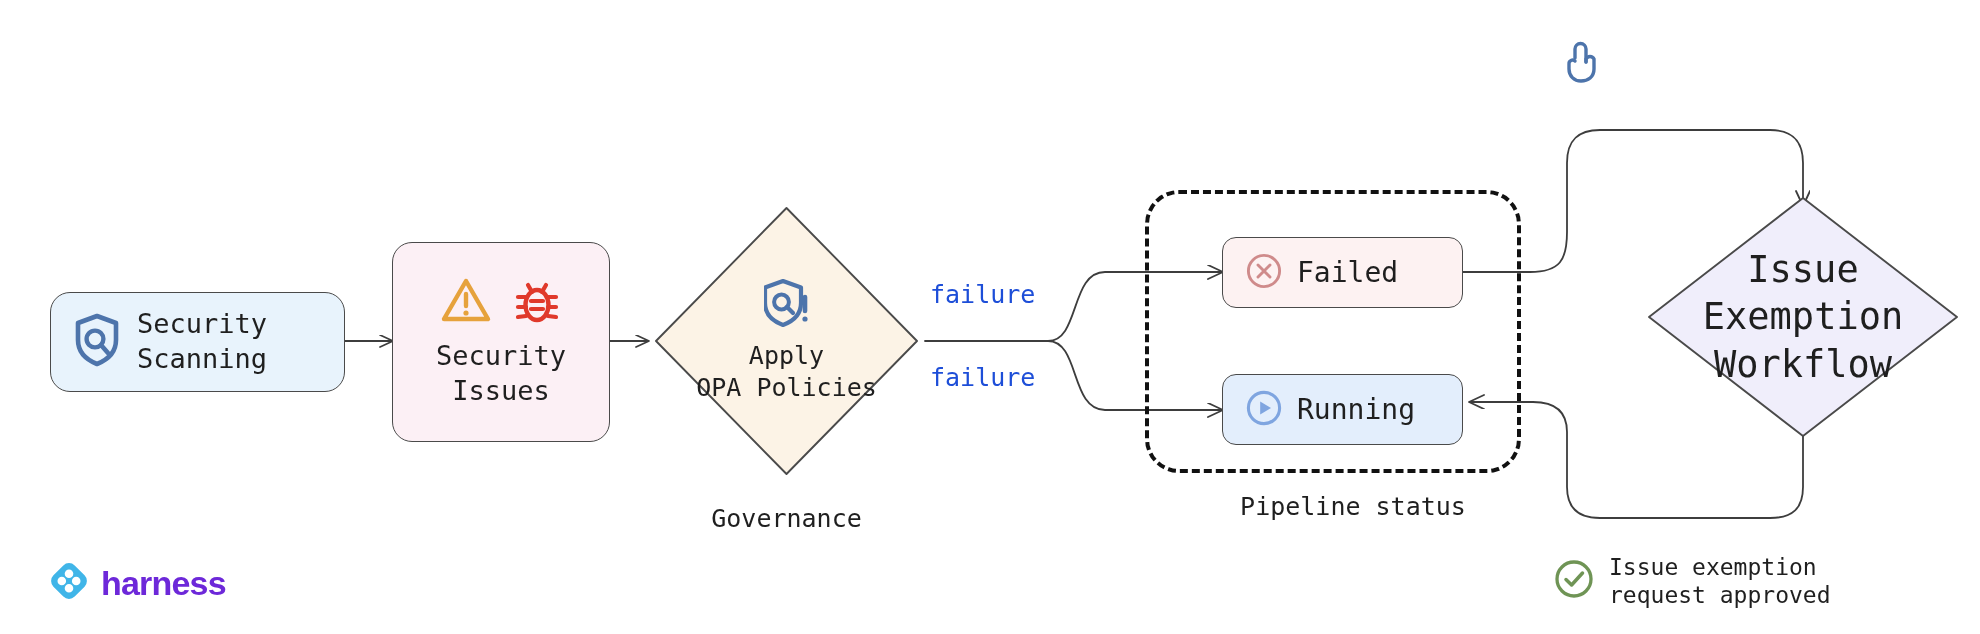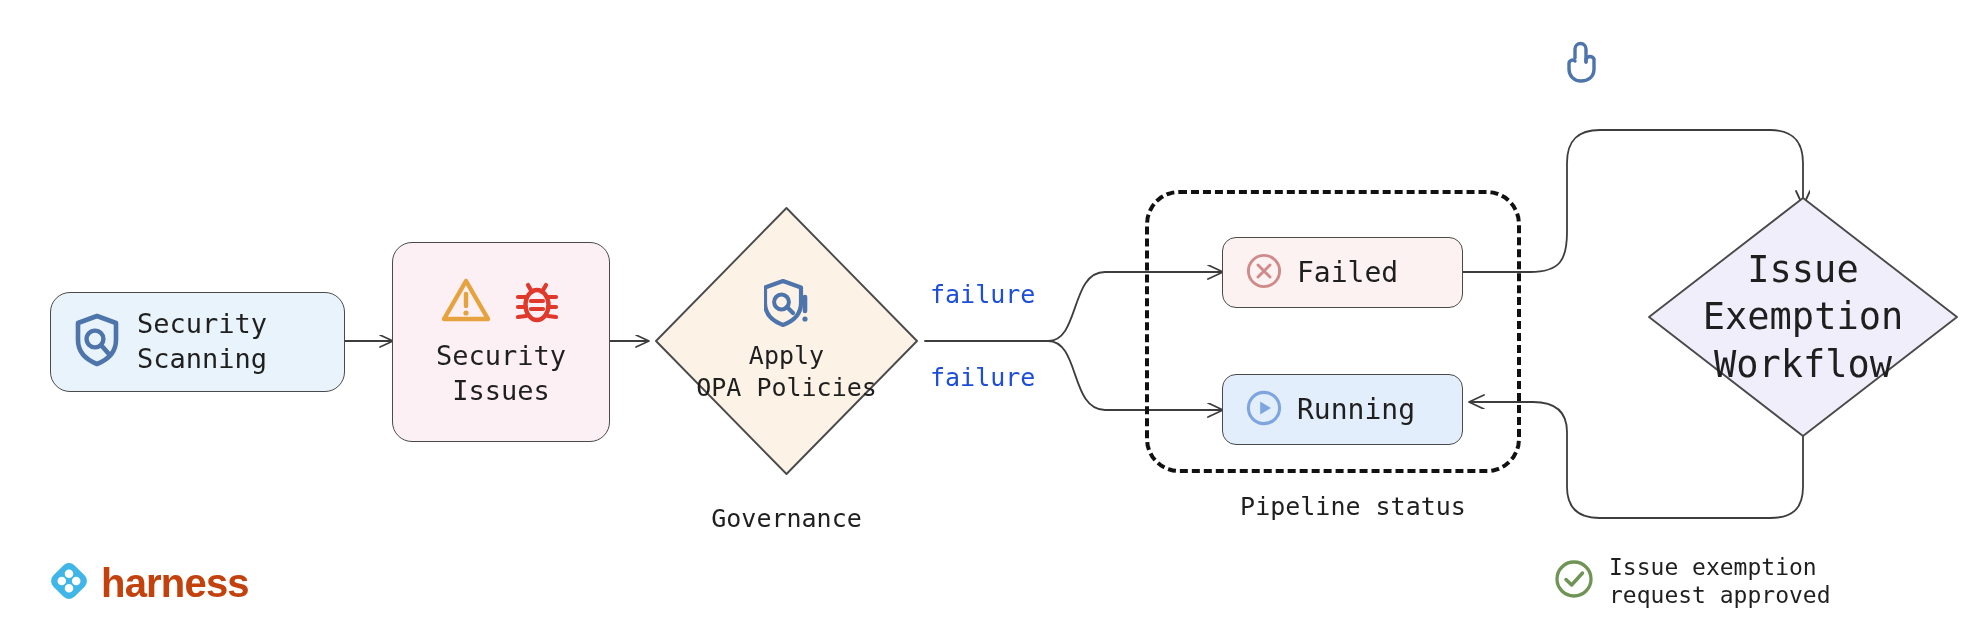--- a/index.html
+++ b/index.html
@@ -9,22 +9,22 @@
   svg.layer{position:absolute;left:0;top:0;width:1980px;height:634px;overflow:visible;}
   .node{position:absolute;box-sizing:border-box;display:flex;align-items:center;justify-content:center;}
   .rbox{border:1.6px solid #4a4a4a;border-radius:20px;}
   .label{white-space:pre;text-align:center;line-height:1.28;}
   .mono{font-family:"DejaVu Sans Mono","Liberation Mono",monospace;}
   .caption{position:absolute;white-space:pre;font-size:25px;color:#1f1f1f;text-align:center;}
   .edgelabel{position:absolute;white-space:pre;font-size:25px;color:#1d4ed8;}
   .annot{position:absolute;display:flex;align-items:center;gap:14px;}
   .annot-text{white-space:pre;font-size:23px;line-height:1.22;color:#1f1f1f;}
   .logo{position:absolute;display:flex;align-items:center;gap:11px;}
-  .logo-word{font-family:"Liberation Sans","DejaVu Sans",sans-serif;font-size:40px;
-             font-weight:700;color:#c2410c;letter-spacing:-0.8px;}
+  .logo-word{font-family:"Liberation Sans","DejaVu Sans",sans-serif;font-size:34px;
+             font-weight:700;color:#6d28d9;letter-spacing:-0.8px;}
   .diamond-wrap{position:absolute;}
   .diamond-text{position:absolute;left:0;top:0;width:100%;height:100%;
                 display:flex;align-items:center;justify-content:center;}
   .dashed-group{position:absolute;border:4px dashed #111;border-radius:34px;}
   .icon-row{display:flex;align-items:center;justify-content:center;gap:20px;}
   .stack{display:flex;flex-direction:column;align-items:center;justify-content:center;gap:10px;}
   .inline{display:flex;align-items:center;justify-content:flex-start;gap:16px;padding-left:22px;}
 </style>
 </head>
 <body>

